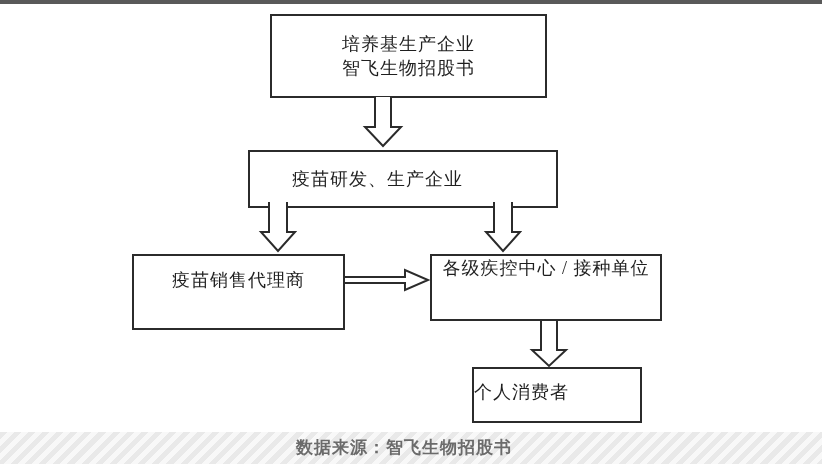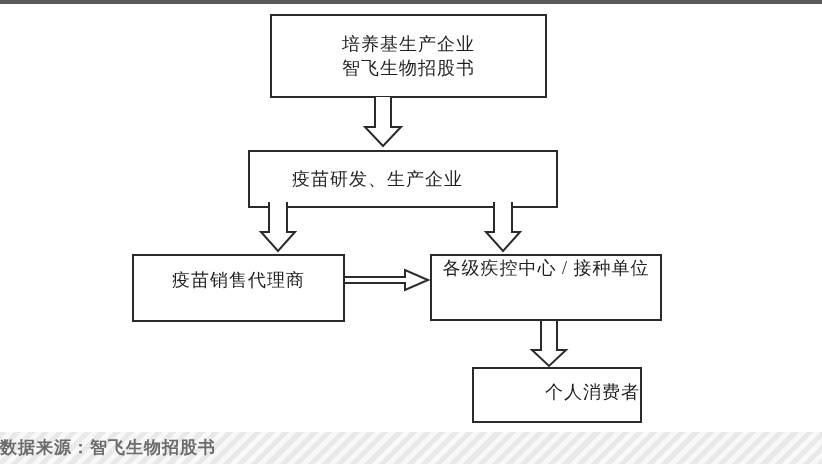--- a/index.html
+++ b/index.html
@@ -39,34 +39,34 @@
   .node-manufacturer {
     left: 240px; top: 150px;
     width: 310px; height: 58px;
     display: flex;
     align-items: center;
     padding-left: 42px;
     margin-left: 8px;
   }
   .node-distributor {
     left: 132px; top: 254px;
-    width: 213px; height: 68px;
+    width: 213px; height: 76px;
     text-align: center;
     padding-top: 12px;
   }
   .node-cdc {
     left: 430px; top: 254px;
     width: 232px; height: 67px;
     text-align: center;
     padding-top: 0;
   }
   .node-consumer {
     left: 472px; top: 367px;
     width: 170px; height: 56px;
-    text-align: right;
+    text-align: left;
     padding-top: 11px;
   }
   .arrow-layer {
     position: absolute;
     left: 0; top: 0;
     width: 822px; height: 464px;
     pointer-events: none;
   }
   .arrow-layer path {
     fill: #ffffff;
@@ -76,21 +76,21 @@
   }
   .footer-band {
     position: absolute;
     left: 0; bottom: 0;
     width: 822px; height: 32px;
     background: repeating-linear-gradient(
       135deg,
       #e9e9e9 0px, #e9e9e9 5px,
       #f8f8f8 5px, #f8f8f8 10px
     );
-    text-align: left;
+    text-align: center;
   }
   .footer-band .source {
     display: inline-block;
     padding-right: 14px;
     line-height: 32px;
     font-family: "Liberation Sans", "DejaVu Sans", sans-serif;
     font-size: 17px;
     font-weight: bold;
     color: #6b6b6b;
     letter-spacing: 1px;

